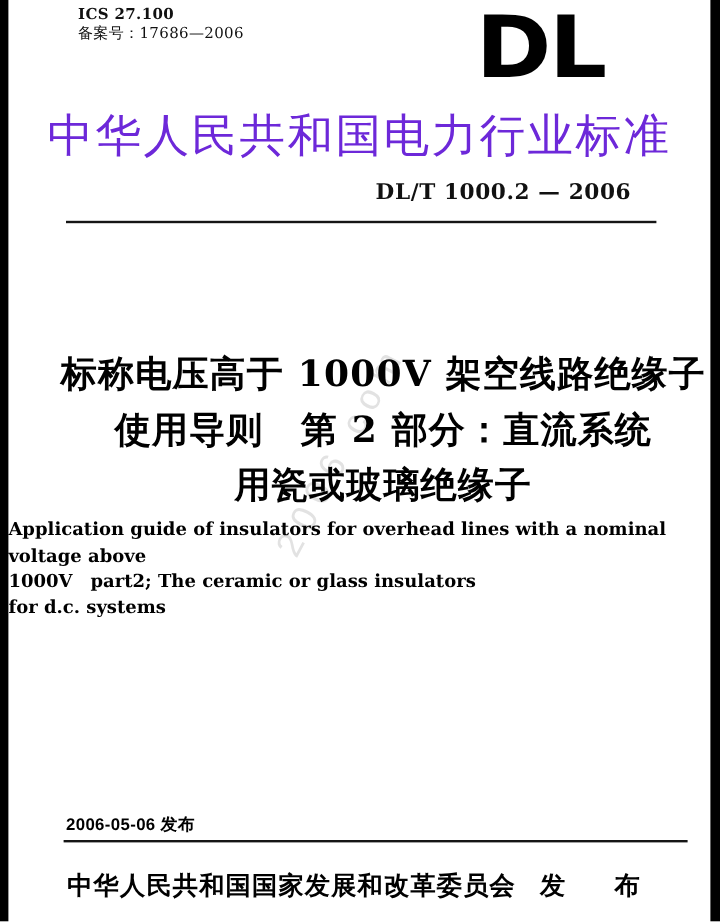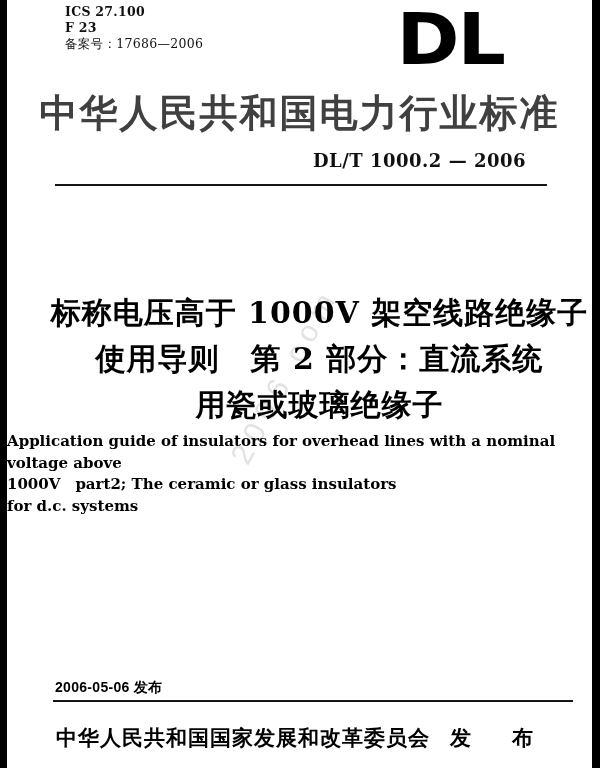--- a/index.html
+++ b/index.html
@@ -26,22 +26,22 @@
     position:absolute;top:4px;right:96px;
     font-family:"DejaVu Sans","Liberation Sans",sans-serif;
     font-weight:900;font-size:76px;line-height:76px;
     letter-spacing:-2px;color:#000;
     transform:scaleY(.94);transform-origin:top;
   }
 
   
   .org-title{
     position:absolute;top:88px;left:7px;right:8px;
-    text-align:center;font-weight:700;font-size:38px;
-    letter-spacing:2px;white-space:nowrap;color:#404040;
+    text-align:center;font-weight:400;font-size:38px;
+    letter-spacing:2px;white-space:nowrap;color:#6d28d9;
   }
 
   .standard-no{
     position:absolute;top:150px;right:74px;
     font-weight:700;font-size:18px;letter-spacing:.5px;
   }
 
   .rule-top{position:absolute;top:184px;left:55px;width:492px;height:2px;background:#151515;}
 
   
@@ -86,21 +86,20 @@
 </head>
 <body>
 
 <div class="page">
 
   <div class="edge edge-left"></div>
   <div class="edge edge-right"></div>
 
   <div class="meta">
     <div class="b">ICS 27.100</div>
-    <div class="b">F 23</div>
     <div>备案号：17686—2006</div>
   </div>
 
   <div class="dl-logo">DL</div>
 
   <div class="org-title">中华人民共和国电力行业标准</div>
 
   <div class="standard-no">DL/T 1000.2 — 2006</div>
 
   <div class="rule-top"></div>

